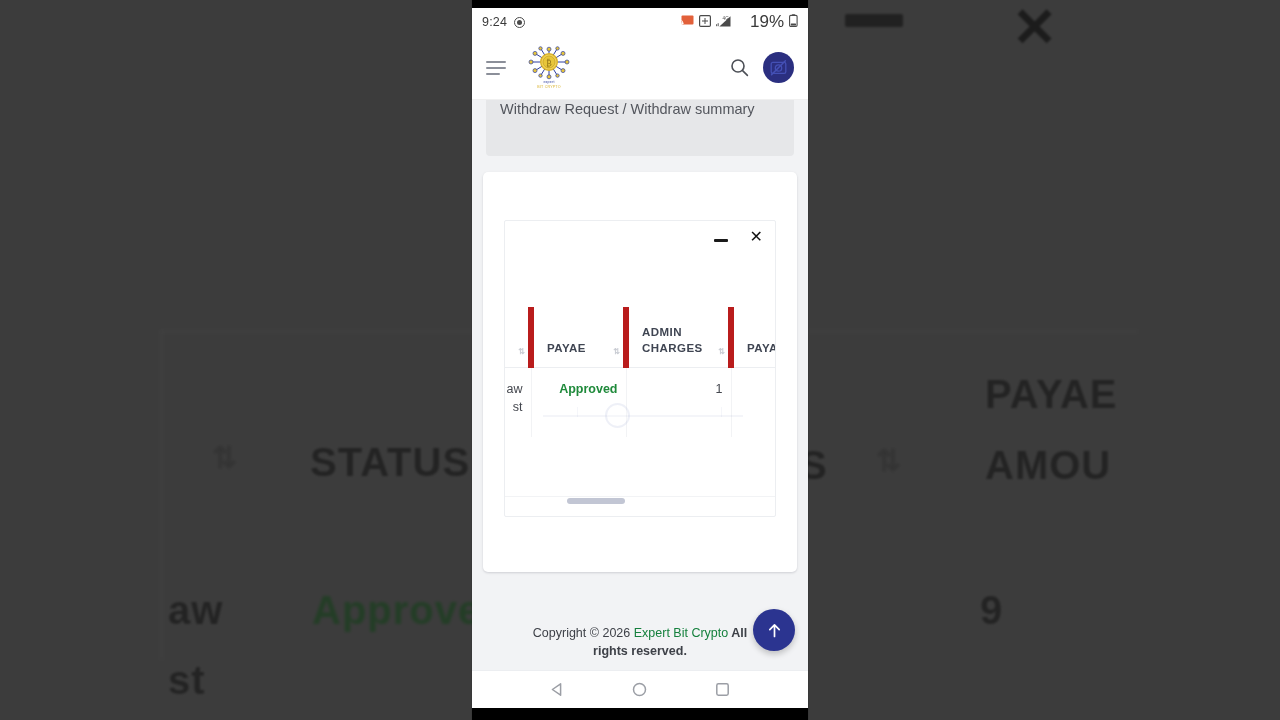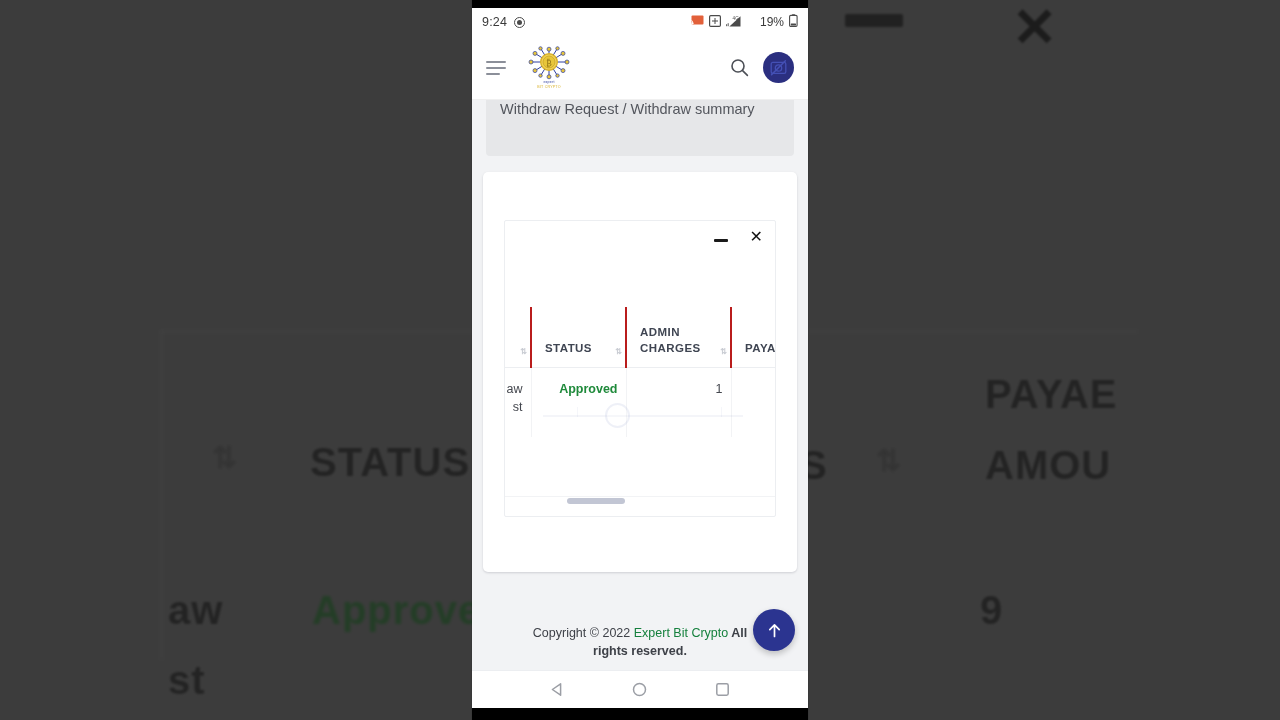--- a/index.html
+++ b/index.html
@@ -112,21 +112,21 @@
     background: #4a4a4a;
     border-radius: 50%;
   }
   #statusbar .sb-right {
     margin-left: auto;
     display: flex;
     align-items: center;
     gap: 5px;
   }
   .sb-icon { display: block; }
-  #statusbar .batt-pct { font-size: 12px; color: #3a3a3a; margin-left: 13px; }
+  #statusbar .batt-pct { font-size: 17px; color: #3a3a3a; margin-left: 13px; }
 
   
   #appbar {
     position: absolute;
     top: 36px; left: 0;
     width: 336px; height: 64px;
     background: #ffffff;
     display: flex;
     align-items: center;
     padding: 0 14px;
@@ -267,21 +267,21 @@
   }
   table.data th {
     font-size: 11.5px;
     color: #3f4552;
     font-weight: 700;
     letter-spacing: .45px;
     text-align: left;
     vertical-align: bottom;
     padding: 10px 8px 10px 13px;
     border-bottom: 1px solid #eceef1;
-    border-right: 2px solid #b91c1c;
+    border-right: 6px solid #b91c1c;
     line-height: 1.35;
     height: 60px;
     position: relative;
     cursor: pointer;
   }
   table.data th .sortico {
     position: absolute;
     right: 4px;
     bottom: 11px;
     font-size: 8px;
@@ -555,21 +555,21 @@
                   <col class="c-adm">
                   <col class="c-pay">
               </colgroup>
               <thead>
                 <tr>
                   <th>
                     <span></span>
                     <span class="sortico">⇅</span>
                   </th>
                   <th>
-                    <span>STATUS</span>
+                    <span>PAYAE</span>
                     <span class="sortico">⇅</span>
                   </th>
                   <th>
                     <span>ADMIN CHARGES</span>
                     <span class="sortico">⇅</span>
                   </th>
                   <th>
                     <span>PAYAE AMOU</span>
                   </th>
                 </tr>
@@ -593,21 +593,21 @@
             <div class="knob"></div>
           </div>
 
           <div class="hscroll">
             <div class="thumb"></div>
           </div>
         </div>
       </div>
 
       <div class="footer">
-        <span>Copyright © 2022 </span><span class="brand">Expert Bit Crypto</span><b> All rights reserved.</b>
+        <span>Copyright © 2026 </span><span class="brand">Expert Bit Crypto</span><b> All rights reserved.</b>
       </div>
 
       <div class="fab">
         <svg width="17" height="17" viewBox="0 0 17 17">
           <path d="M8.5 14.5 V3.2 M3.8 7.6 L8.5 2.9 L13.2 7.6" stroke="#ffffff" stroke-width="1.7" fill="none" stroke-linecap="round" stroke-linejoin="round"></path>
         </svg>
       </div>
     </div>
 
     <div id="navbar">

